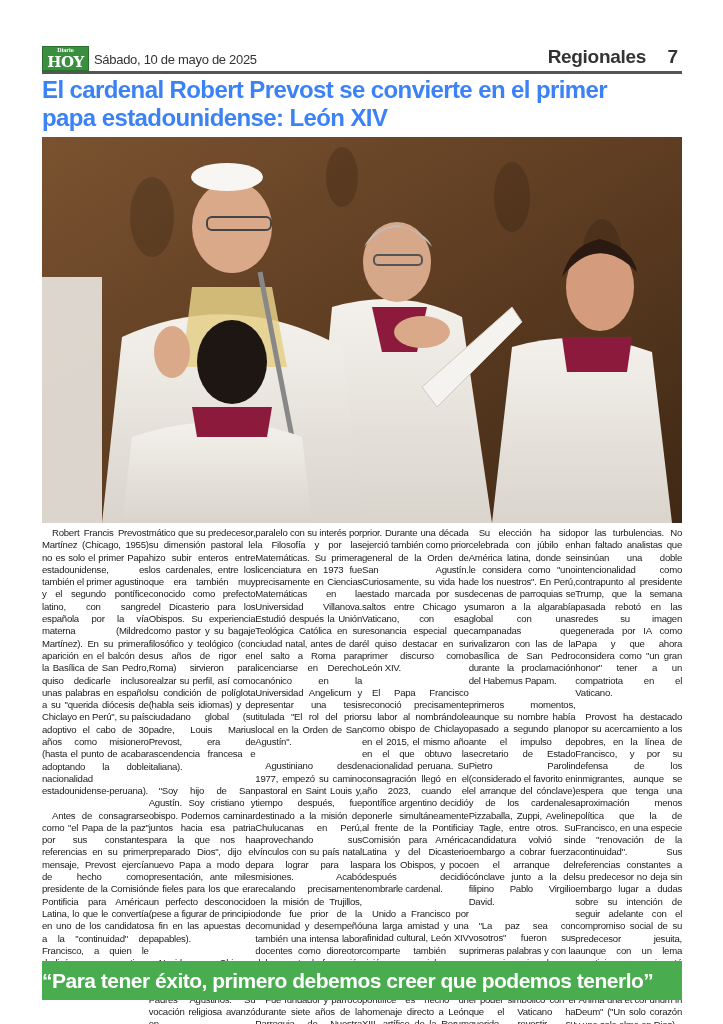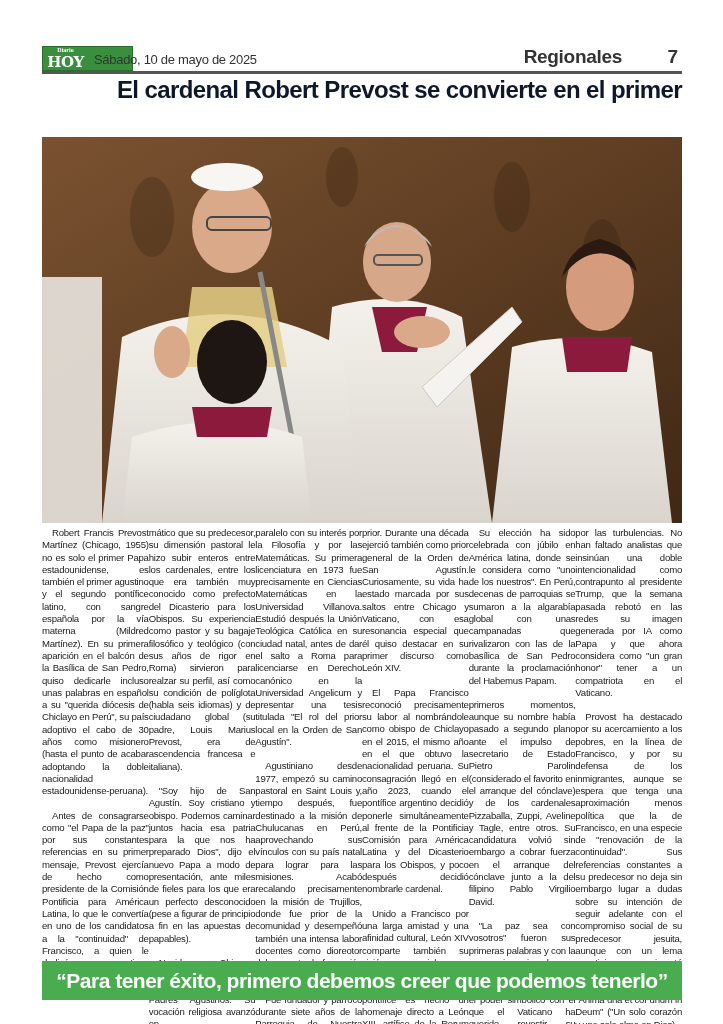--- a/index.html
+++ b/index.html
@@ -1,50 +1,51 @@
 <!DOCTYPE html>
 <html><head>
 <meta charset="utf-8">
 <style>
   html, body { margin: 0; padding: 0; background: #ffffff; }
   body { width: 723px; height: 1024px; position: relative; overflow: hidden; font-family: "Liberation Sans", sans-serif; color: #222; }
   .header { position: absolute; left: 42px; top: 40px; width: 640px; height: 32px; }
-  .logo { position: absolute; left: 0; top: 6px; width: 45px; height: 23px; background: #3a8f3f; border: 1px solid #2a6f2e; padding-left: 44px; }
+  .logo { position: absolute; left: 0; top: 6px; width: 45px; height: 23px; background: #3a8f3f; border: 1px solid #2a6f2e; }
   .logo .small { position: absolute; left: 0; top: 0; width: 45px; text-align: center; font-size: 6px; font-weight: bold; color: #fff; line-height: 7px; font-family: "Liberation Serif", serif; }
   .logo .big { position: absolute; left: 0; top: 7px; width: 45px; text-align: center; font-size: 15px; font-weight: bold; color: #fff; line-height: 16px; font-family: "DejaVu Serif", serif; letter-spacing: -0.5px; }
   .date { position: absolute; left: 52px; top: 12px; font-size: 13px; color: #333; letter-spacing: -0.3px; text-align: right; }
-  .section { position: absolute; right: 60px; top: 6px; font-size: 19px; font-weight: bold; color: #333; letter-spacing: -0.3px; }
+  .section { position: absolute; right: 36px; top: 6px; font-size: 19px; font-weight: bold; color: #333; letter-spacing: -0.3px; }
   .pagenum { position: absolute; right: 4px; top: 6px; font-size: 19px; font-weight: bold; color: #333; }
   .rule { position: absolute; left: 42px; top: 71px; width: 640px; height: 3px; background: #555; }
-  .headline { position: absolute; left: 42px; top: 76px; width: 640px; text-align: right; font-size: 24px; font-weight: bold; line-height: 28px; color: #0f172a; letter-spacing: -0.6px; }
+  .headline { position: absolute; left: 42px; top: 76px; width: 640px; text-align: left; font-size: 24px; font-weight: bold; line-height: 28px; color: #3b82f6; letter-spacing: -0.6px; }
   .photo { position: absolute; left: 42px; top: 137px; width: 640px; height: 386px; overflow: hidden; background: #5a3b22; }
   .photo svg { width: 100%; height: 100%; display: block; }
   .columns { position: absolute; left: 42px; top: 527px; width: 640px; height: 430px; display: flex; }
   .col { flex: 1; font-size: 9.6px; line-height: 12.3px; text-align: justify; color: #222; letter-spacing: -0.25px; font-family: "Liberation Sans", sans-serif; }
   .col p { margin: 0 0 12px 0; text-indent: 10px; }
   .col p.tight { margin-bottom: 0; }
-  .quote-bar { position: absolute; left: 42px; top: 961px; width: 640px; height: 39px; background: #49ac4f; display: flex; align-items: center; justify-content: center; }
+  .quote-bar { position: absolute; left: 42px; top: 961px; width: 640px; height: 39px; background: #49ac4f; display: flex; align-items: center; }
   .quote-bar span { color: #fff; font-size: 21px; font-weight: bold; letter-spacing: -0.5px; font-family: "Liberation Sans", sans-serif; }
 </style>
 </head>
 <body>
 
 <div class="header">
   <div class="logo">
     <div class="small">Diario</div>
     <div class="big">HOY</div>
   </div>
   <div class="date">Sábado, 10 de mayo de  2025</div>
   <div class="section">Regionales</div>
   <div class="pagenum">7</div>
 </div>
 <div class="rule"></div>
 
 <div class="headline">
   <div>El cardenal Robert Prevost se convierte en el primer</div>
+  <div>papa estadounidense: León XIV</div>
 </div>
 
 <div class="photo" title="Pope Leo XIV in white vestments and zucchetto with cardinals and attendants">
   <svg viewBox="0 0 640 386" preserveAspectRatio="none">
     <defs>
       <linearGradient id="bg" x1="0" y1="0" x2="1" y2="1">
         <stop offset="0" stop-color="#7a5230"></stop>
         <stop offset="0.5" stop-color="#5e3d22"></stop>
         <stop offset="1" stop-color="#3f2815"></stop>
       </linearGradient>

